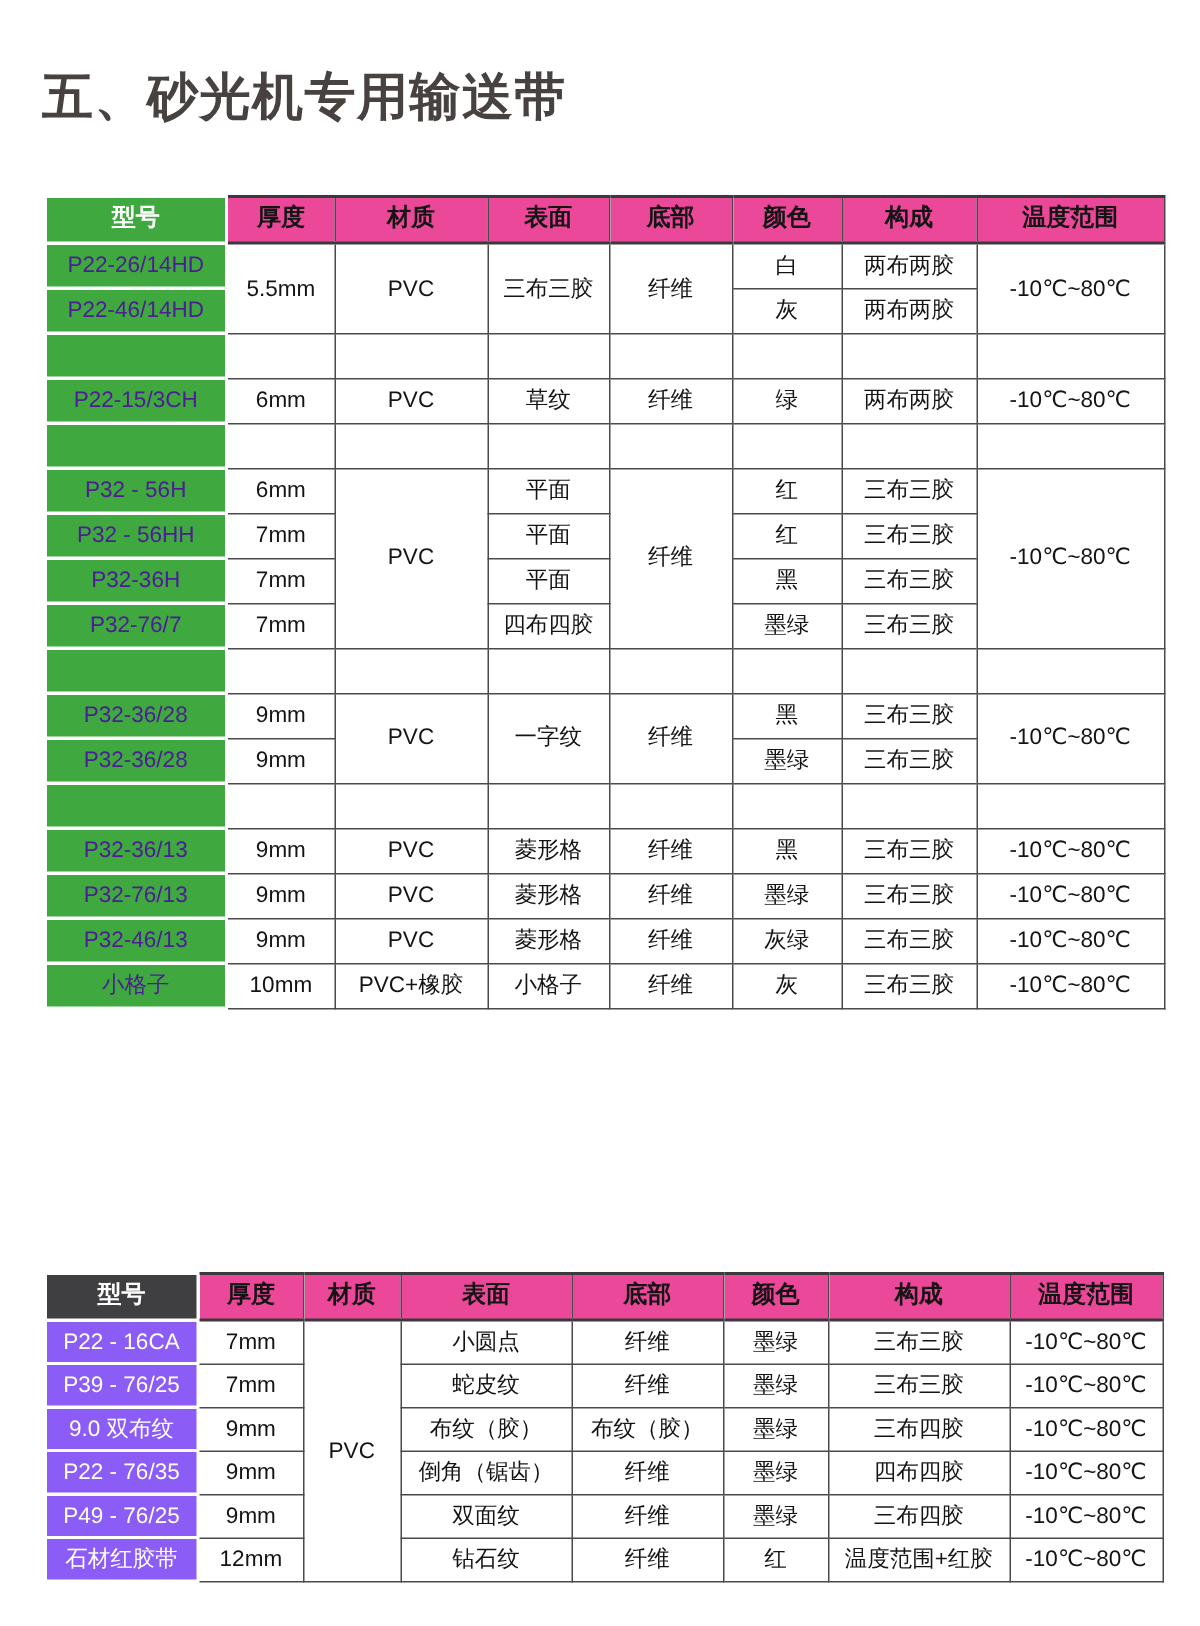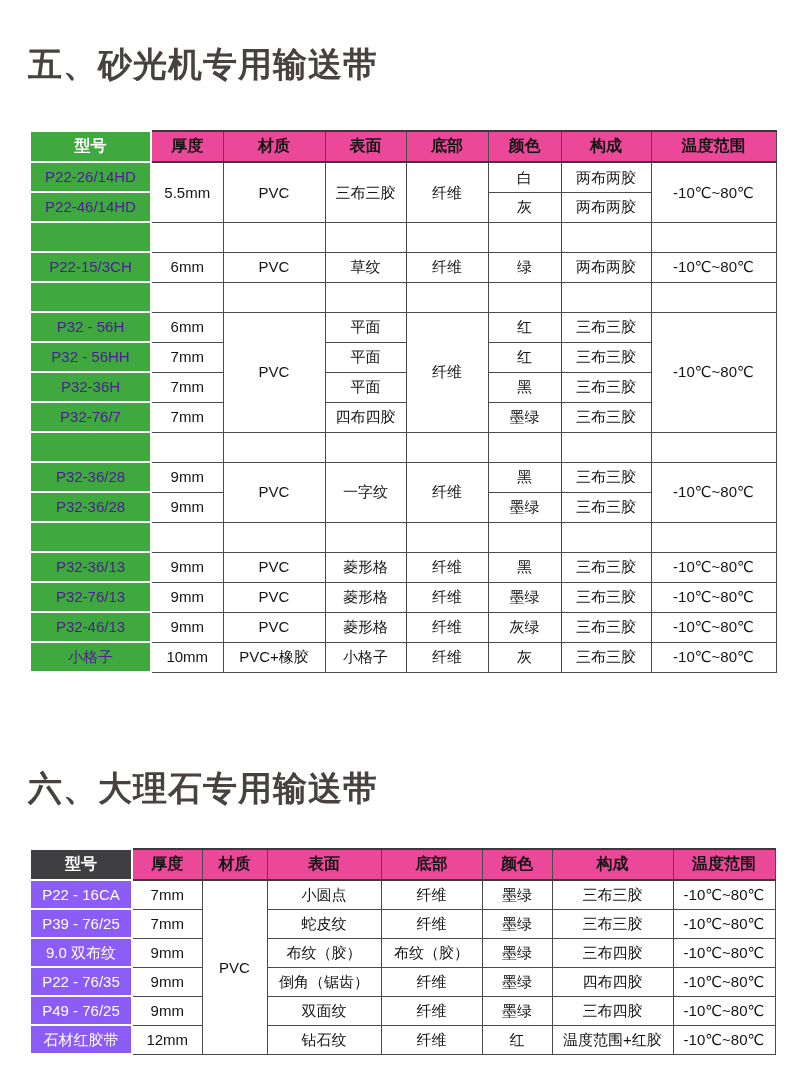--- a/index.html
+++ b/index.html
@@ -202,21 +202,20 @@
       <td>PVC+橡胶</td>
       <td>小格子</td>
       <td>纤维</td>
       <td>灰</td>
       <td>三布三胶</td>
       <td>-10℃~80℃</td>
     </tr>
   </tbody>
     </table>
 
-  <div class="sec-title" id="title2">六、大理石专用输送带</div>
 
   <table id="t2">
     <colgroup>
       <col style="width:102px">
         <col style="width:70px">
         <col style="width:65px">
         <col style="width:114px">
       <col style="width:101px">
         <col style="width:70px">
         <col style="width:121px">

